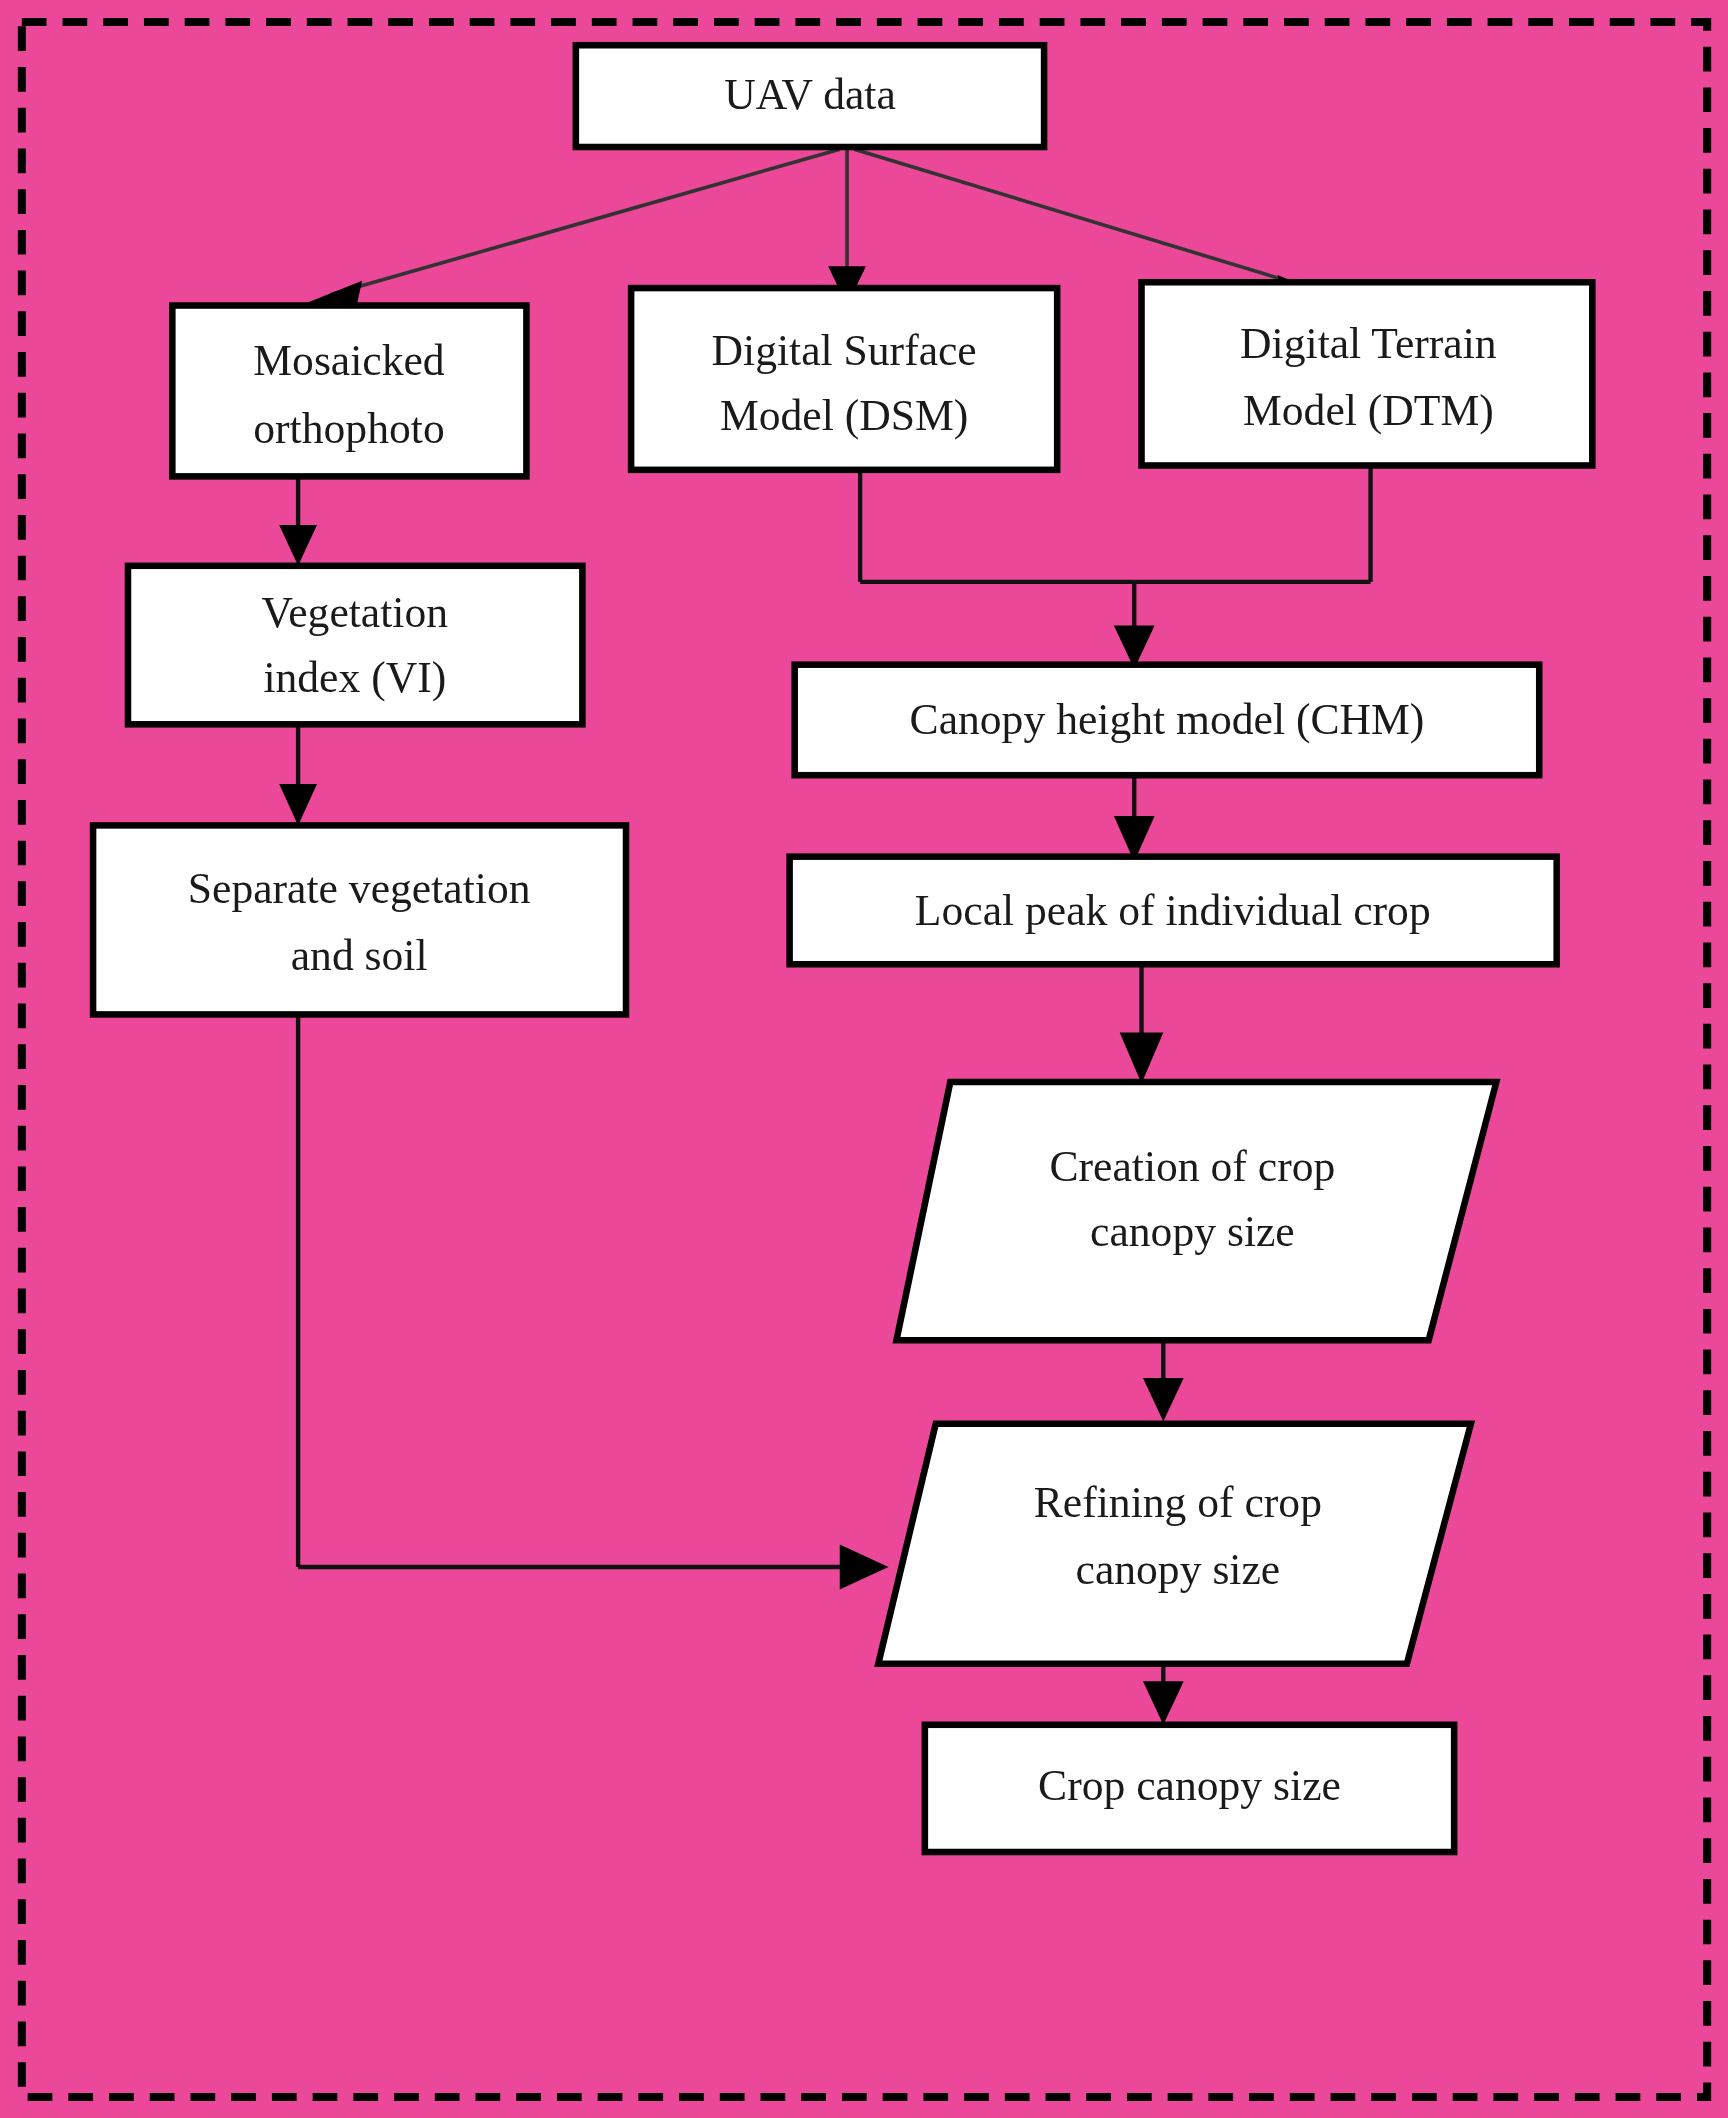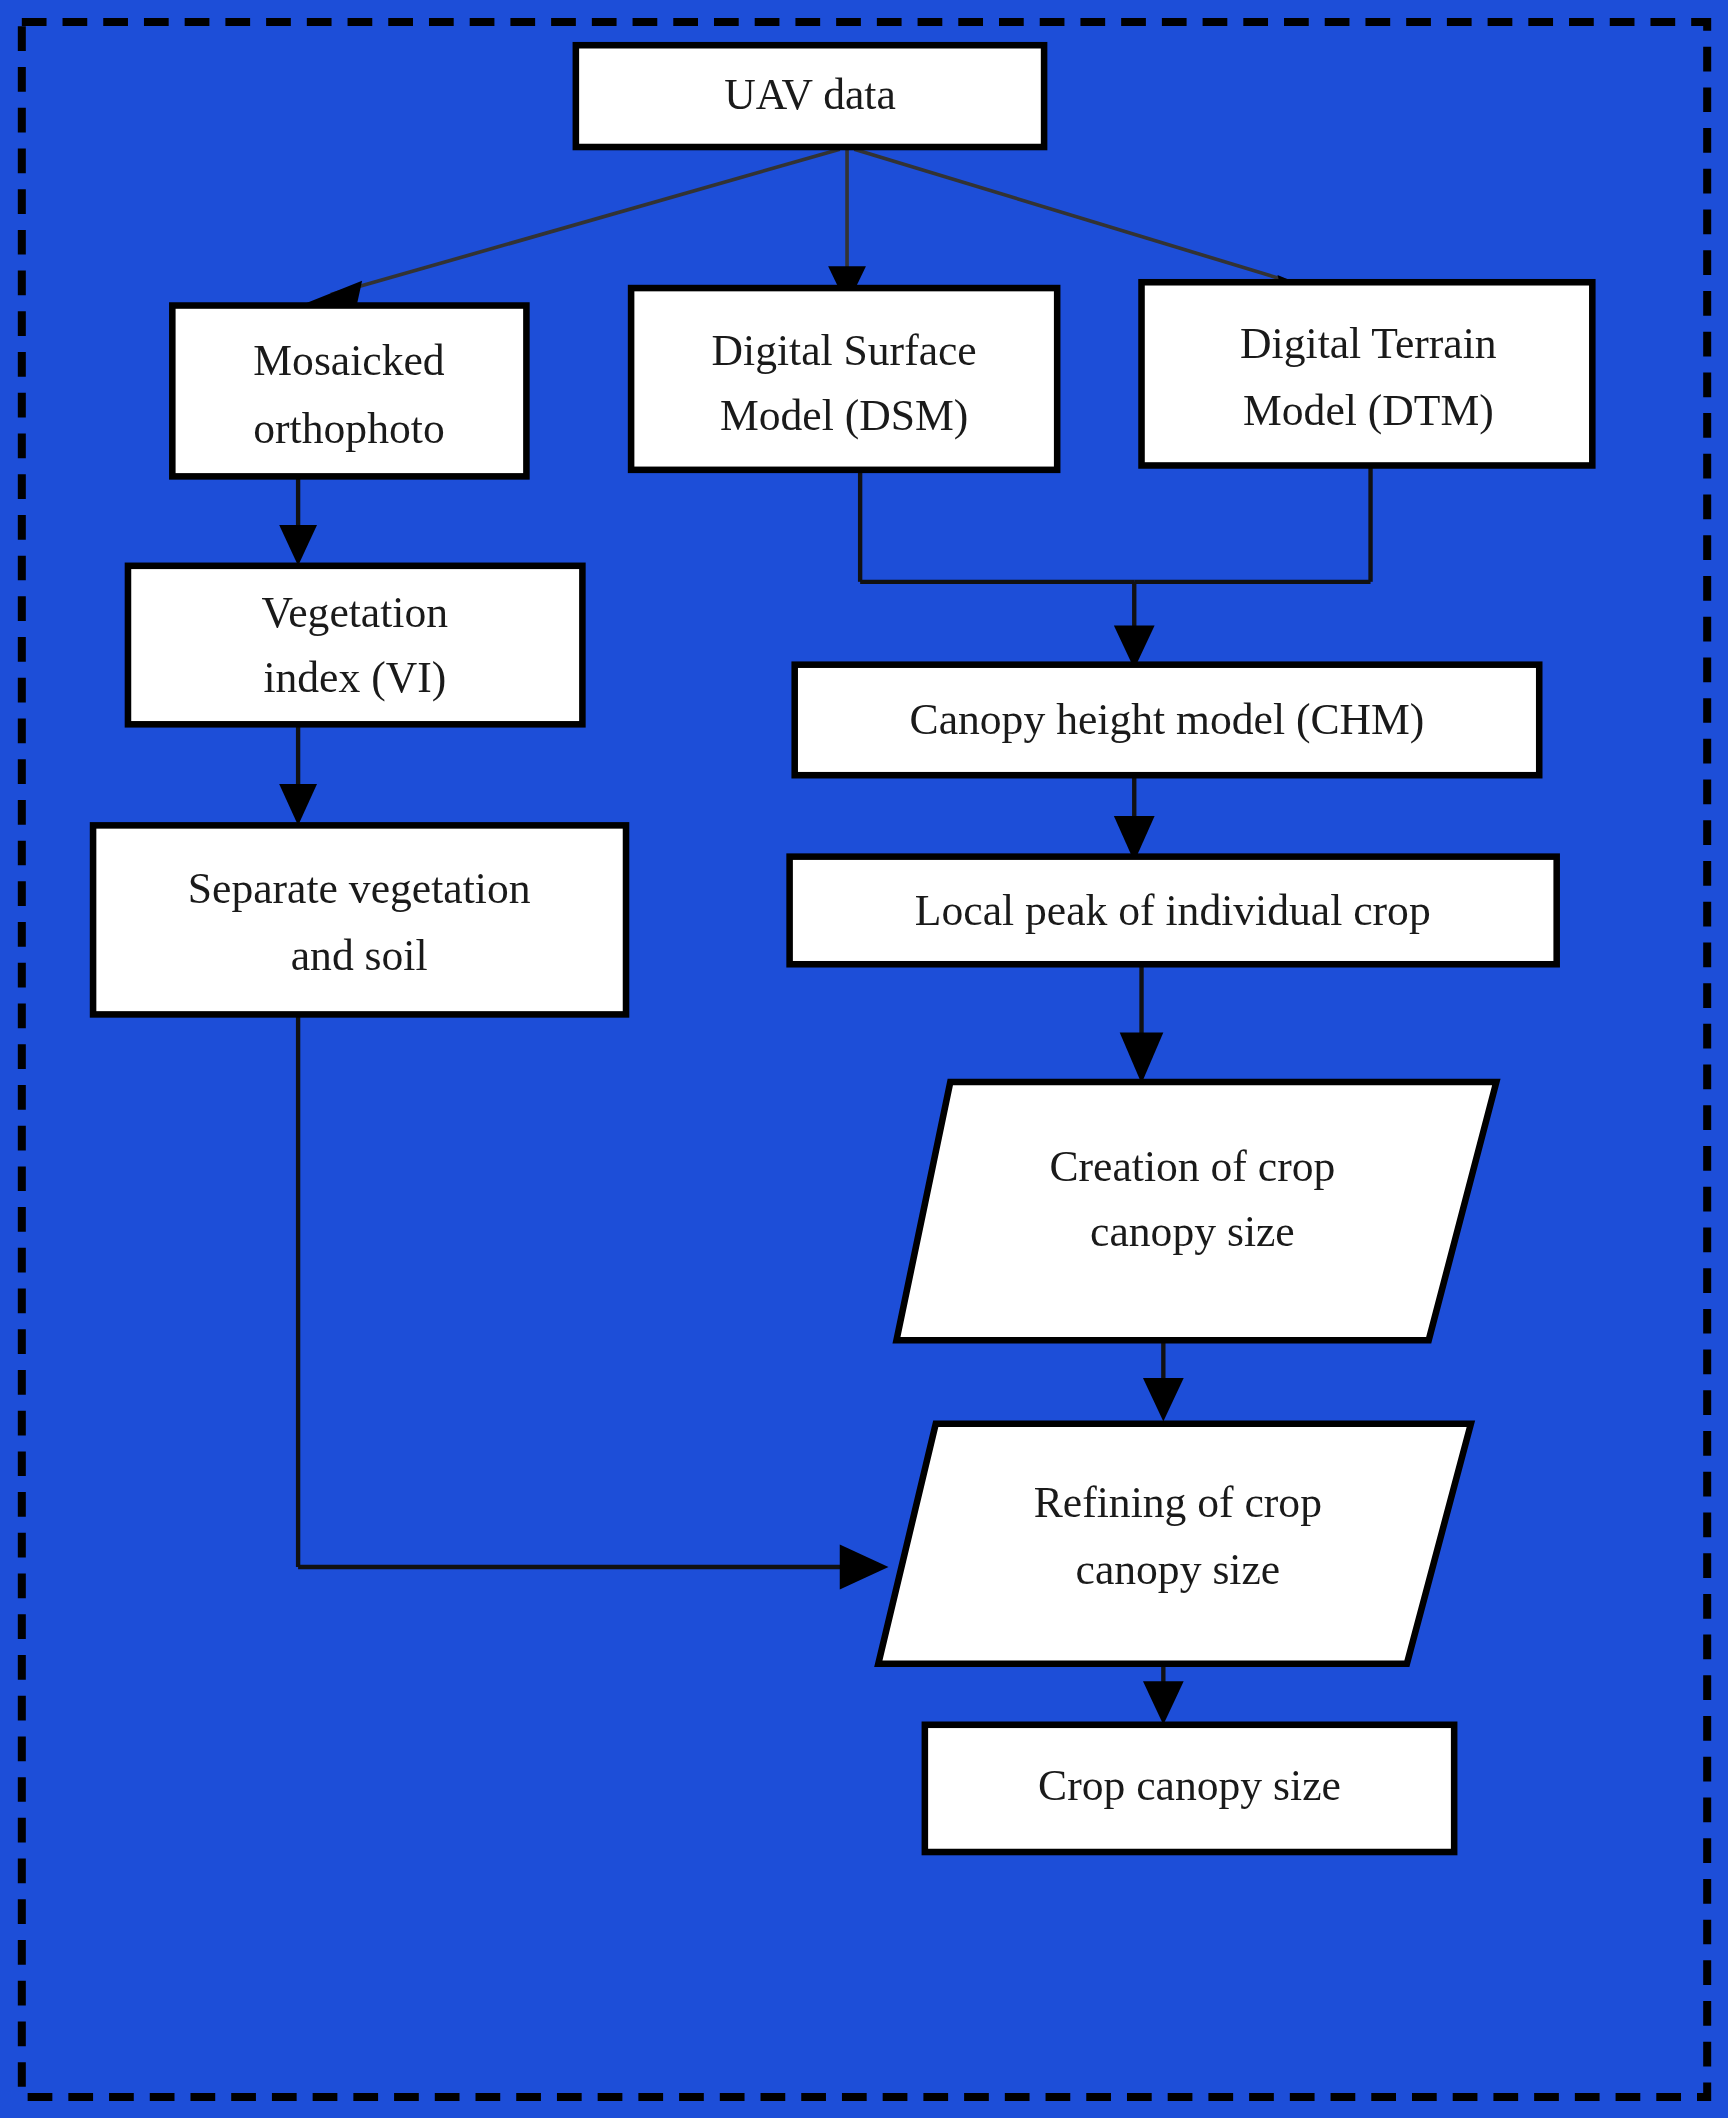--- a/index.html
+++ b/index.html
@@ -10,21 +10,21 @@
   body {
     width: 1729px;
     height: 2119px;
     font-family: "Liberation Serif", "DejaVu Serif", serif;
     overflow: hidden;
   }
   #flowchart-root {
     position: relative;
     width: 1729px;
     height: 2119px;
-    background: #1d4ed8;
+    background: #ec4899;
   }
   svg#flow-svg {
     position: absolute;
     top: 0;
     left: 0;
     width: 1729px;
     height: 2119px;
     display: block;
   }
   .node-shape {

